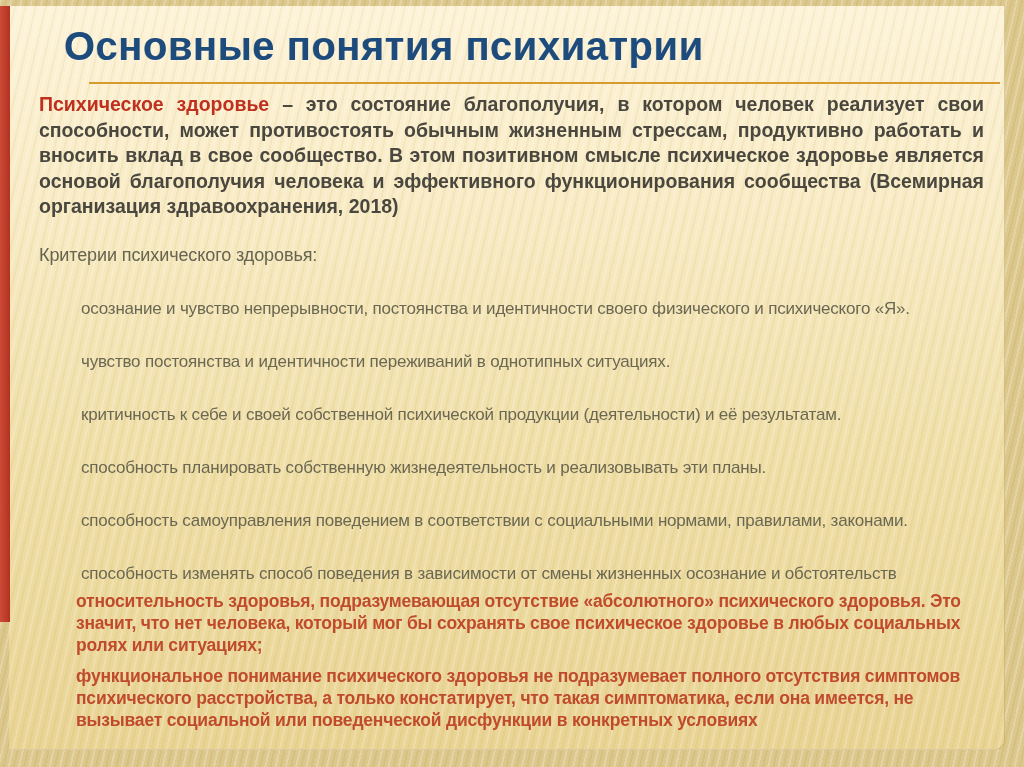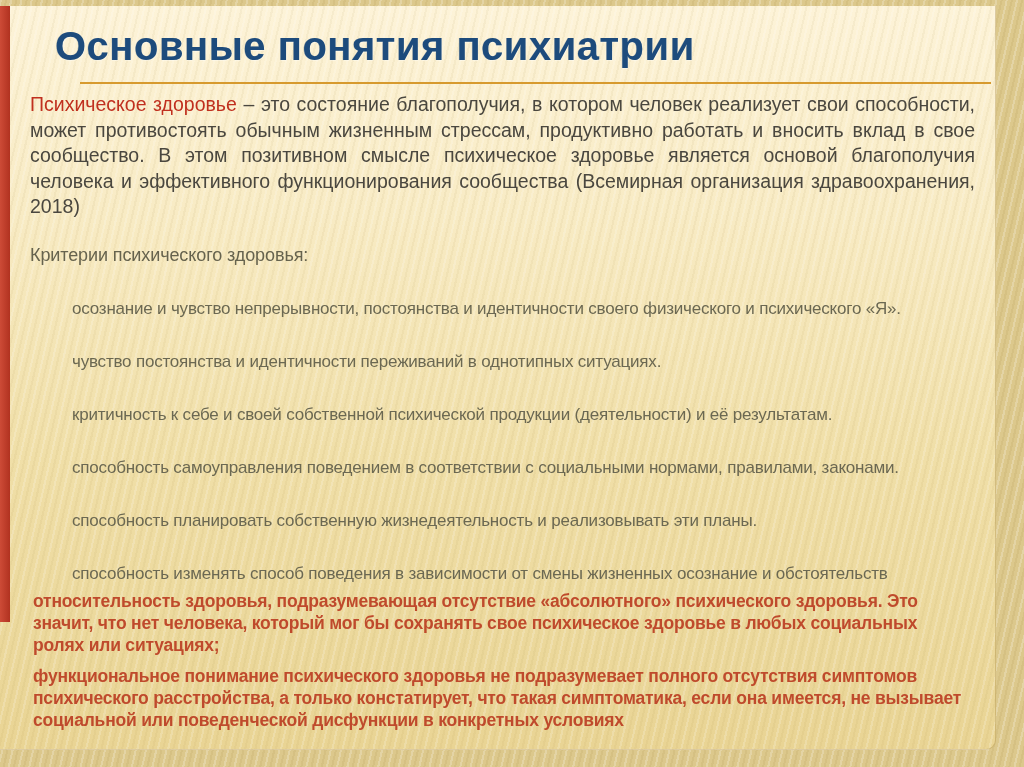--- a/index.html
+++ b/index.html
@@ -11,21 +11,21 @@
     background:
       repeating-linear-gradient(103deg,
         rgba(255,255,255,0.22) 0 2px,
         rgba(255,255,255,0) 2px 5px,
         rgba(164,136,62,0.12) 5px 7px,
         rgba(255,255,255,0) 7px 10px),
       #dcc88c;
   }
   .panel {
     position: absolute;
-    left: 0; top: 6px;
+    left: 9px; top: 6px;
     width: 996px; height: 744px;
     box-sizing: border-box;
     background:
       repeating-linear-gradient(103deg,
         rgba(255,255,255,0.18) 0 2px,
         rgba(255,255,255,0) 2px 5px,
         rgba(164,136,62,0.07) 5px 7px,
         rgba(255,255,255,0) 7px 10px),
       linear-gradient(180deg, #fdf3d8 0%, #f8ebc4 28%, #f0dfa8 60%, #e9d494 100%);
     border-right: 1px solid rgba(160,128,56,0.35);
@@ -59,21 +59,21 @@
   .divider {
     margin: 12px 0 0 25px;
     border-top: 2px solid #d79a2e;
     height: 0;
   }
   main { padding: 8px 20px 0 30px; }
   .definition {
     margin: 0;
     font-size: 19.5px;
     line-height: 25.5px;
-    font-weight: normal;
+    font-weight: bold;
     color: #4a473f;
     text-align: justify;
     text-justify: inter-word;
   }
   .definition .term { color: #c0301f; }
   .crit-heading {
     margin-top: 24px;
     font-size: 18px;
     line-height: 22px;
     color: #66634e;
@@ -82,21 +82,21 @@
   .crit-list { margin-top: 7px; padding-left: 42px; }
   .crit-item {
     font-size: 17px;
     line-height: 21px;
     color: #6b6852;
     letter-spacing: -0.2px;
     margin-bottom: 6px;
     padding-right: 8px;
     margin-top: 32px;
   }
-  .notes { margin-top: 4px; }
+  .notes { margin-top: 4px; margin-left: 34px; }
   .note {
     margin: 0 0 9px 3px;
     font-size: 17.5px;
     line-height: 22px;
     font-weight: bold;
     color: #bf4a2c;
     letter-spacing: -0.2px;
     padding-right: 6px;
   }
 </style>
@@ -113,22 +113,22 @@
 
   <main>
     <p class="definition"><span class="term">Психическое здоровье</span> <span>– это состояние благополучия, в котором человек реализует свои способности, может противостоять обычным жизненным стрессам, продуктивно работать и вносить вклад в свое сообщество. В этом позитивном смысле психическое здоровье является основой благополучия человека и эффективного функционирования сообщества (Всемирная организация здравоохранения, 2018)</span></p>
 
     <div class="crit-heading">Критерии психического здоровья:</div>
 
     <div class="crit-list">
       <div class="crit-item">осознание и чувство непрерывности, постоянства и идентичности своего физического и психического «Я».</div>
       <div class="crit-item">чувство постоянства и идентичности переживаний в однотипных ситуациях.</div>
       <div class="crit-item">критичность к себе и своей собственной психической продукции (деятельности) и её результатам.</div>
+      <div class="crit-item">способность планировать собственную жизнедеятельность и реализовывать эти планы.</div>
       <div class="crit-item">способность самоуправления поведением в соответствии с социальными нормами, правилами, законами.</div>
-      <div class="crit-item">способность планировать собственную жизнедеятельность и реализовывать эти планы.</div>
       <div class="crit-item">способность изменять способ поведения в зависимости от смены жизненных осознание и обстоятельств</div>
     </div>
 
     <div class="notes">
       <p class="note">относительность здоровья, подразумевающая отсутствие «абсолютного» психического здоровья. Это значит, что нет человека, который мог бы сохранять свое психическое здоровье в любых социальных ролях или ситуациях;</p>
       <p class="note">функциональное понимание психического здоровья не подразумевает полного отсутствия симптомов психического расстройства, а только констатирует, что такая симптоматика, если она имеется, не вызывает социальной или поведенческой дисфункции в конкретных условиях</p>
     </div>
   </main>
 </div>
 

